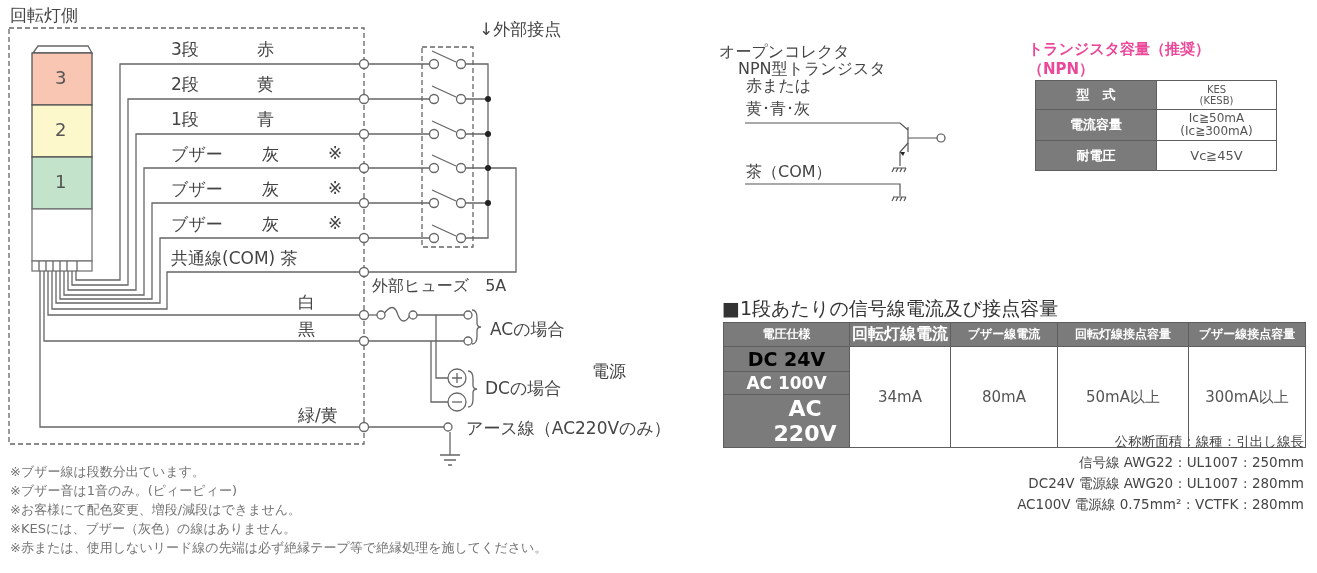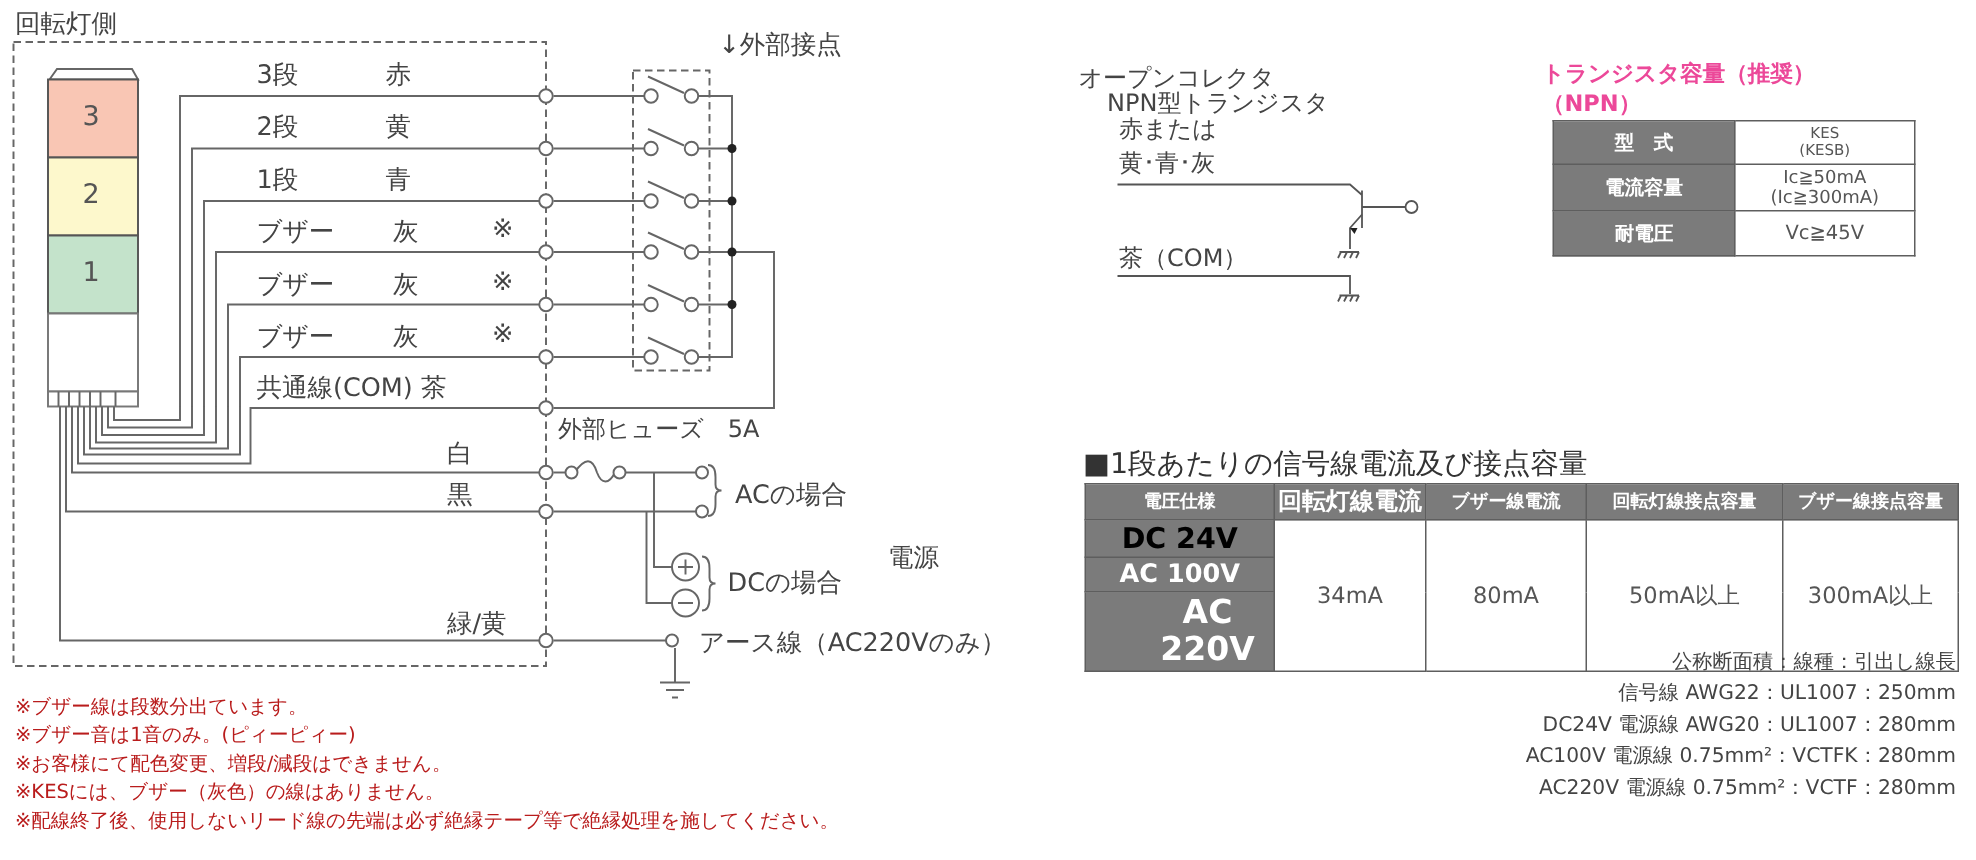--- a/index.html
+++ b/index.html
@@ -1,21 +1,21 @@
 <!DOCTYPE html>
 <html><head>
 <meta charset="utf-8">
 <style>
   html, body { margin:0; padding:0; background:#ffffff; }
   body { width:1317px; height:573px; position:relative; overflow:hidden;
          font-family:"DejaVu Sans", "Liberation Sans", sans-serif; color:#444; }
   .abs { position:absolute; white-space:nowrap; }
   svg.wiring { position:absolute; left:0; top:0; }
   .lbl { font-size:17px; color:#444; }
-  .note { font-size:13px; color:#b91c1c; line-height:19px; }
+  .note { font-size:13px; color:#737373; line-height:19px; }
   .t-title { font-size:15px; font-weight:bold; color:#ec4899; }
   table.spec { border-collapse:collapse; position:absolute; }
   table.spec td { border:1px solid #5e5e5e; text-align:center; }
   .hdr { background:#7b7b7b; color:#fff; font-weight:bold; }
   .cell { background:#fff; color:#555; }
   .section-title { font-size:19px; color:#333; }
   .wire-info { font-size:13.5px; color:#444; text-align:right; line-height:21px; }
   .tower-num { font-size:18px; color:#555; }
 </style>
 </head>
@@ -147,21 +147,21 @@
 <div class="abs lbl" style="left:298px;top:404px;">緑/黄</div>
 <div class="abs lbl" style="left:490px;top:318px;">ACの場合</div>
 <div class="abs lbl" style="left:592px;top:346px;margin-top:14px;">電源</div>
 <div class="abs lbl" style="left:485px;top:377px;">DCの場合</div>
 <div class="abs lbl" style="left:466px;top:417px;">アース線（AC220Vのみ）</div>
 
 <div class="abs note" style="left:10px;top:462px;">※ブザー線は段数分出ています。</div>
 <div class="abs note" style="left:10px;top:481px;">※ブザー音は1音のみ。(ピィーピィー)</div>
 <div class="abs note" style="left:10px;top:500px;">※お客様にて配色変更、増段/減段はできません。</div>
 <div class="abs note" style="left:10px;top:519px;">※KESには、ブザー（灰色）の線はありません。</div>
-<div class="abs note" style="left:10px;top:538px;">※配線終了後、使用しないリード線の先端は必ず絶縁テープ等で絶縁処理を施してください。</div>
+<div class="abs note" style="left:10px;top:538px;">※赤または、使用しないリード線の先端は必ず絶縁テープ等で絶縁処理を施してください。</div>
 
 <div class="abs lbl" style="left:719px;top:42px;font-size:16px;">オープンコレクタ</div>
 <div class="abs lbl" style="left:738px;top:59px;font-size:16px;">NPN型トランジスタ</div>
 <div class="abs lbl" style="left:746px;top:76px;font-size:16px;">赤または</div>
 <div class="abs lbl" style="left:746px;top:99px;font-size:16px;">黄･青･灰</div>
 <div class="abs lbl" style="left:746px;top:162px;font-size:16px;">茶（COM）</div>
 
 <div class="abs t-title" style="left:1028px;top:40px;">トランジスタ容量（推奨）</div>
 <div class="abs t-title" style="left:1028px;top:60px;">（NPN）</div>
 <table class="spec" style="left:1035px;top:80px;width:242px;">
@@ -211,14 +211,13 @@
     <td class="hdr" style="font-size:22px;padding-left:38px;">AC 220V</td>
   </tr>
 </tbody>
   </table>
 
 <div class="abs wire-info" style="right:13px;top:431px;">
   <div>公称断面積：線種：引出し線長</div>
   <div>信号線 AWG22：UL1007：250mm</div>
   <div>DC24V 電源線 AWG20：UL1007：280mm</div>
   <div>AC100V 電源線 0.75mm²：VCTFK：280mm</div>
-  <div>AC220V 電源線 0.75mm²：VCTF：280mm</div>
 </div>
 
 </body></html>

